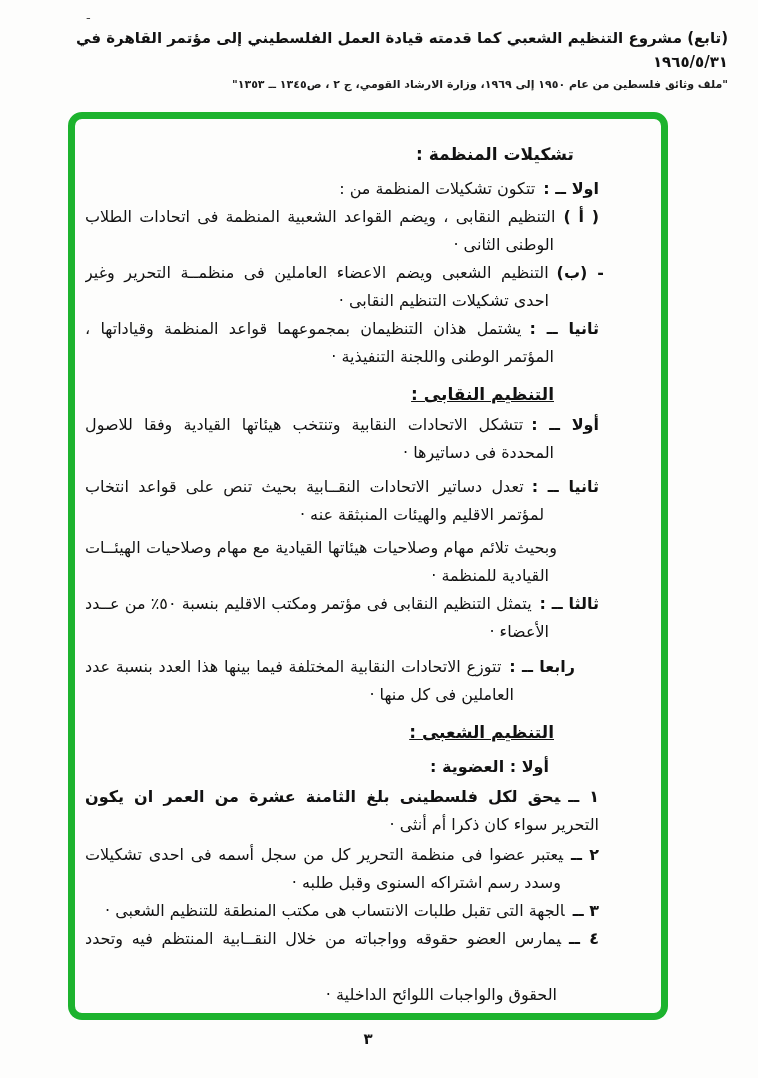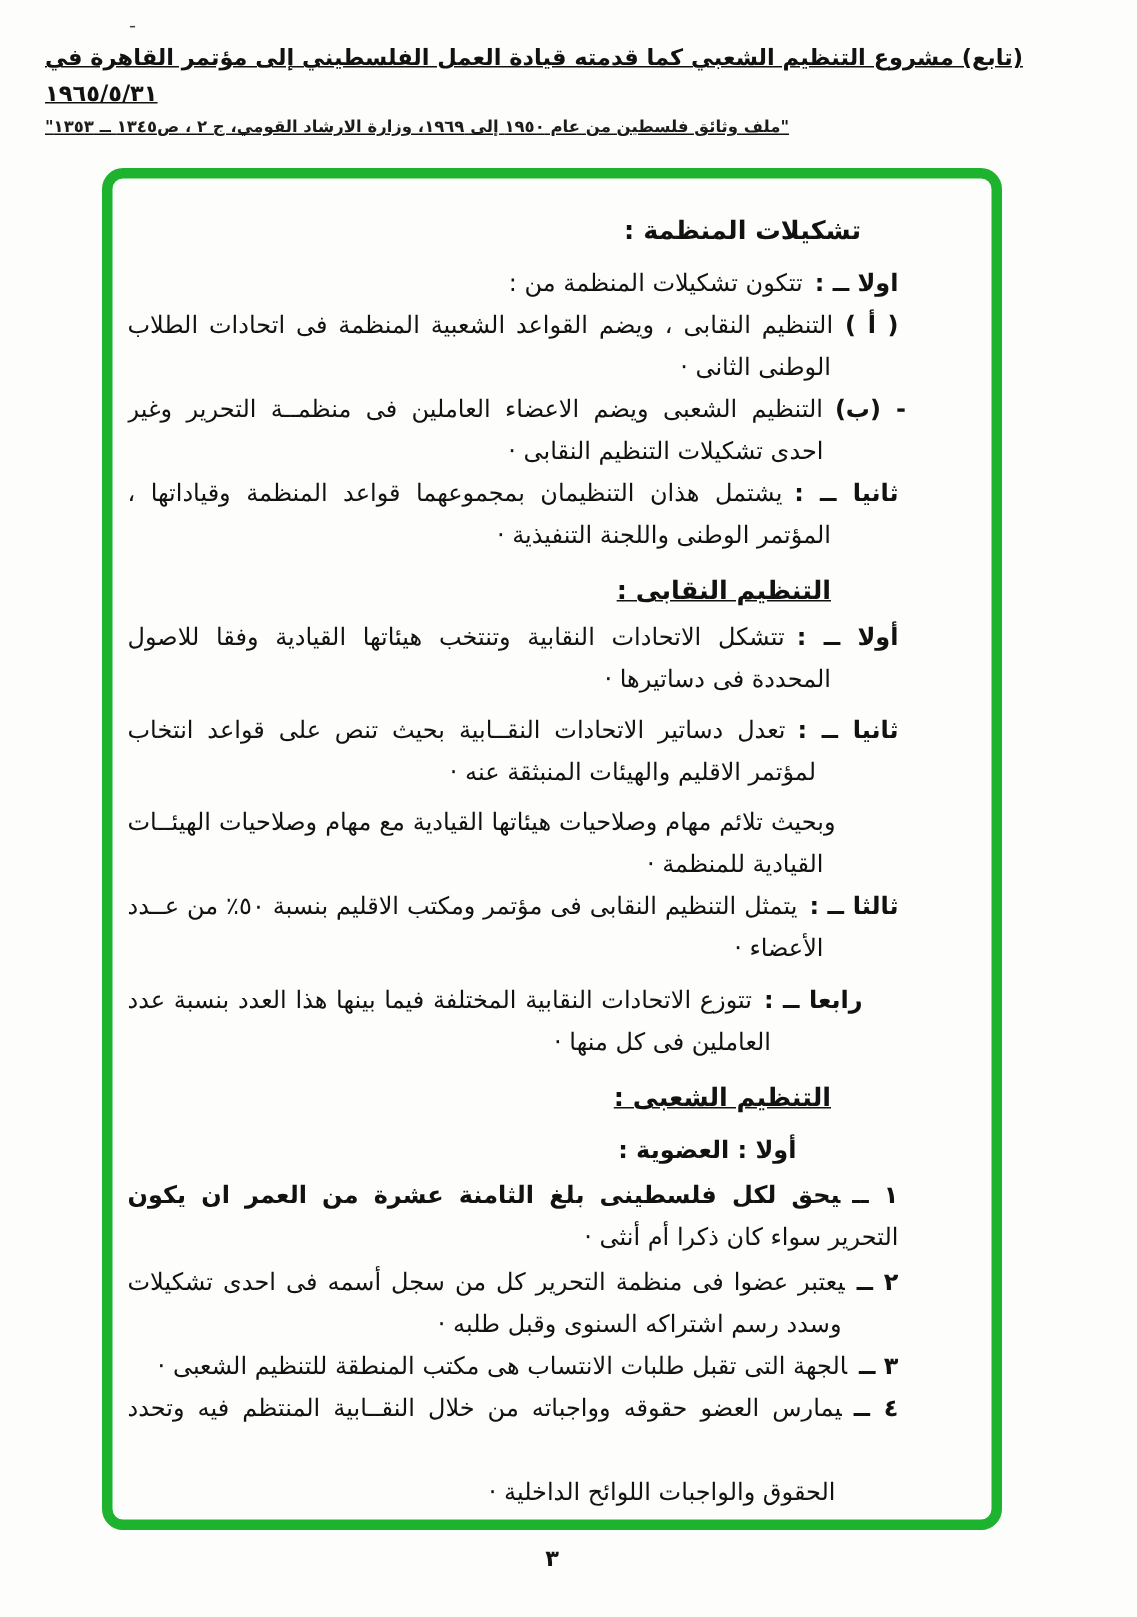--- a/index.html
+++ b/index.html
@@ -4,42 +4,42 @@
 <style>
   html,body{margin:0;padding:0;}
   body{
     width:758px;height:1078px;position:relative;overflow:hidden;
     background:#fdfdfc;color:#121212;
     font-family:"DejaVu Sans",sans-serif;
     direction:rtl;
   }
   
   .stray{position:absolute;top:10px;left:86px;font-size:13px;color:#444;direction:ltr;}
-  .hdr{position:absolute;top:26px;left:30px;right:30px;text-align:left;text-decoration:underline;}
+  .hdr{position:absolute;top:26px;left:30px;right:30px;text-align:right;}
   .hdr .title{font-size:15px;font-weight:bold;line-height:24px;letter-spacing:-0.2px;}
   .hdr .src{font-size:11px;font-weight:bold;margin-top:4px;color:#1c1c1c;}
   
   .frame{
     position:absolute;left:68px;top:112px;width:600px;height:908px;
     border:7px solid #1db32e;border-radius:14px;box-sizing:border-box;
   }
   
   .content{
     position:absolute;left:75px;top:119px;width:540px;
     padding:20px 16px 0 10px;box-sizing:border-box;
     font-size:16px;
   }
   .ln{height:28px;line-height:28px;white-space:nowrap;text-align:right;}
   .h {height:30px;line-height:30px;font-weight:bold;font-size:17px;}
   .h2{font-weight:bold;}
   .b *{font-weight:bold;}
   .fill{text-align:justify;text-align-last:justify;white-space:normal;overflow:hidden;}
   .lbl{font-weight:bold;padding-left:8px;}
   
-  .ih25{margin-right:25px;}.ih45{margin-right:45px;}.ih50{margin-right:68px;}
+  .ih25{margin-right:25px;}.ih45{margin-right:45px;}.ih50{margin-right:50px;}
   .i10{margin-right:24px;}.i22{margin-right:22px;}.i38{margin-right:38px;}
   .i42{margin-right:42px;margin-top:28px;}.i45{margin-right:45px;}.i50{margin-right:50px;}
   .i55{margin-right:55px;}.i85{margin-right:85px;}
   .bleed5{margin-right:-5px;}
   .mt2{margin-top:2px;}.mt5{margin-top:5px;}.mt6{margin-top:6px;}
   .mt7{margin-top:7px;}.mt8{margin-top:8px;text-decoration:underline;}
   
   .pagenum{position:absolute;left:68px;top:1030px;width:600px;text-align:center;
     font-size:15px;font-weight:bold;}
 </style>

